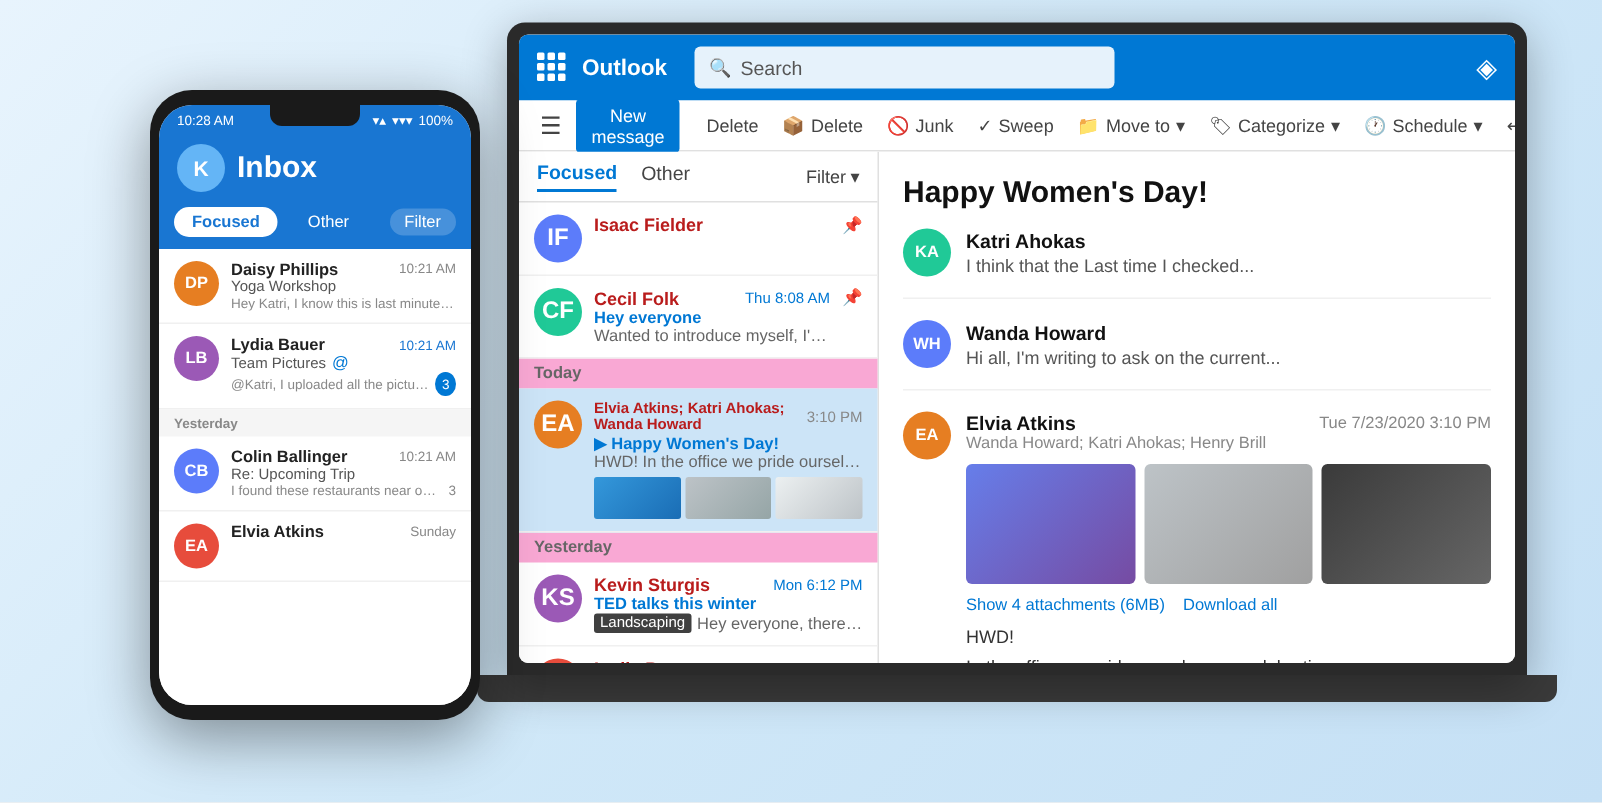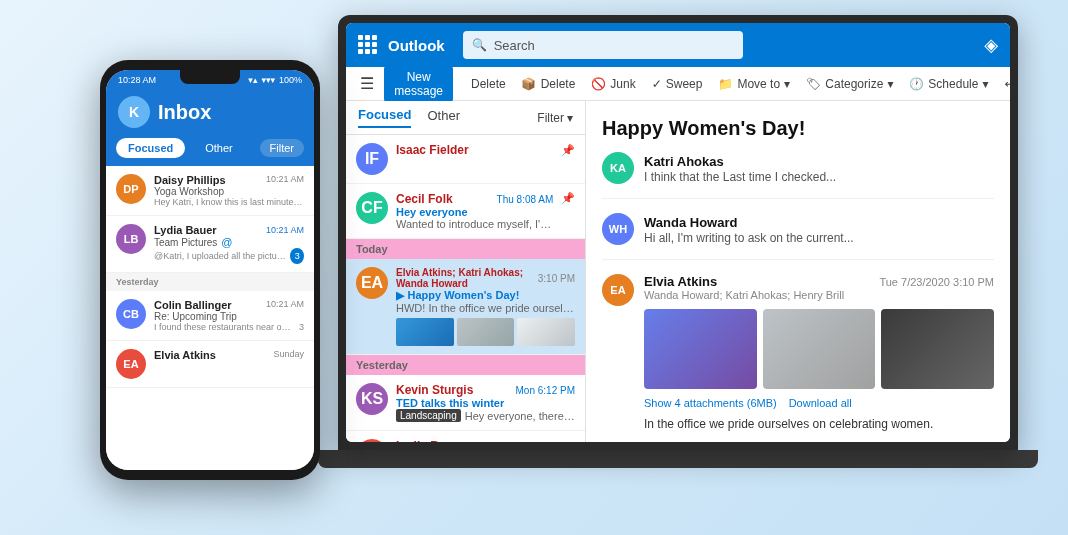--- a/index.html
+++ b/index.html
@@ -783,20 +783,21 @@
                 <div class="reading-img" style="background: linear-gradient(135deg, #667eea, #764ba2);"></div>
                 <div class="reading-img" style="background: linear-gradient(135deg, #bdc3c7, #a0a0a0);"></div>
                 <div class="reading-img" style="background: linear-gradient(135deg, #3a3a3a, #666);"></div>
               </div>
 
               <div class="attachments-row">
                 <span>Show 4 attachments (6MB)</span>
                 <span>Download all</span>
               </div>
 
+              <div class="body-text">HWD!</div>
               <div class="body-text">In the office we pride ourselves on celebrating women.</div>
 
             </div>
           </div>
         </div>
 
       </div>
     </div>
   </div>
   <div class="laptop-base"></div>

